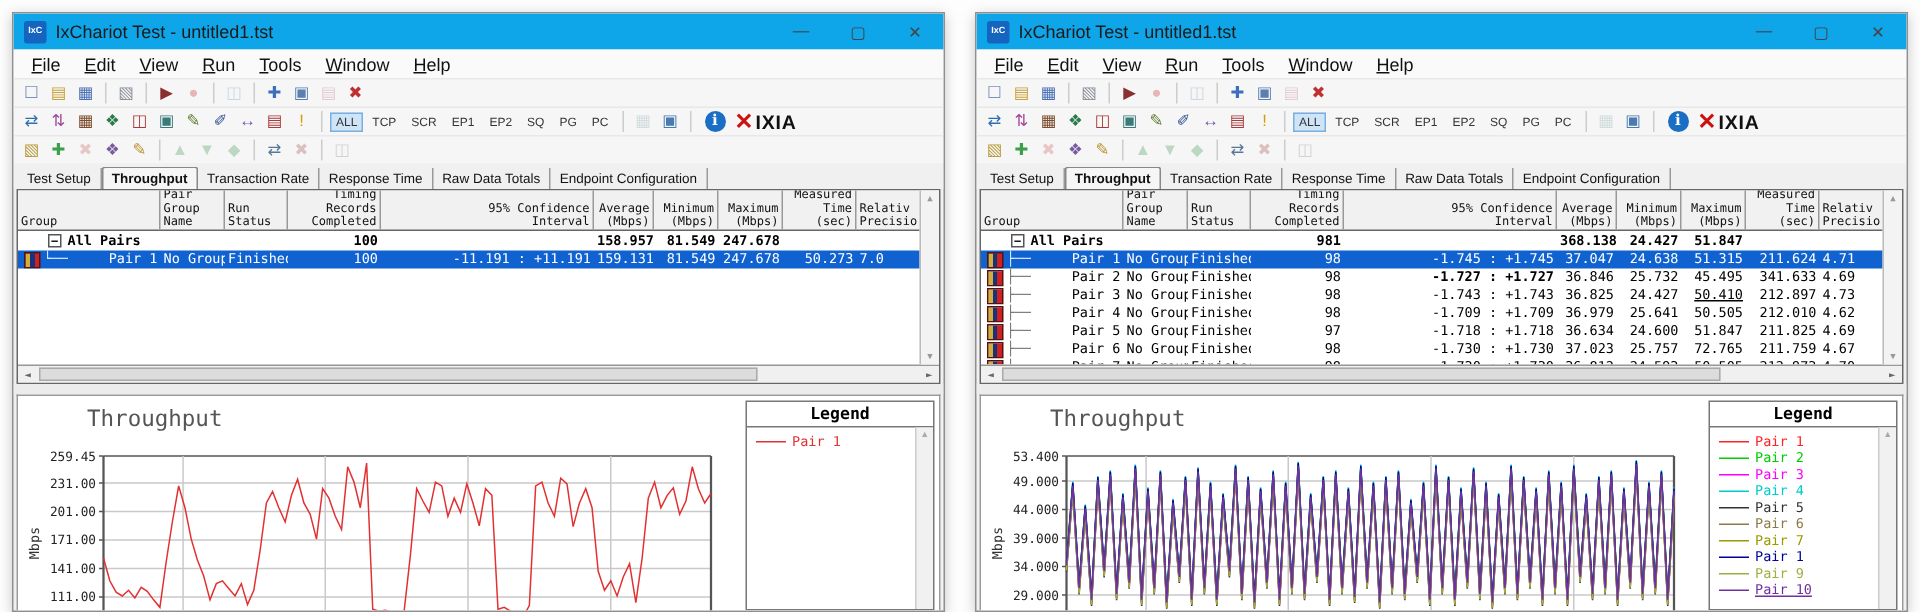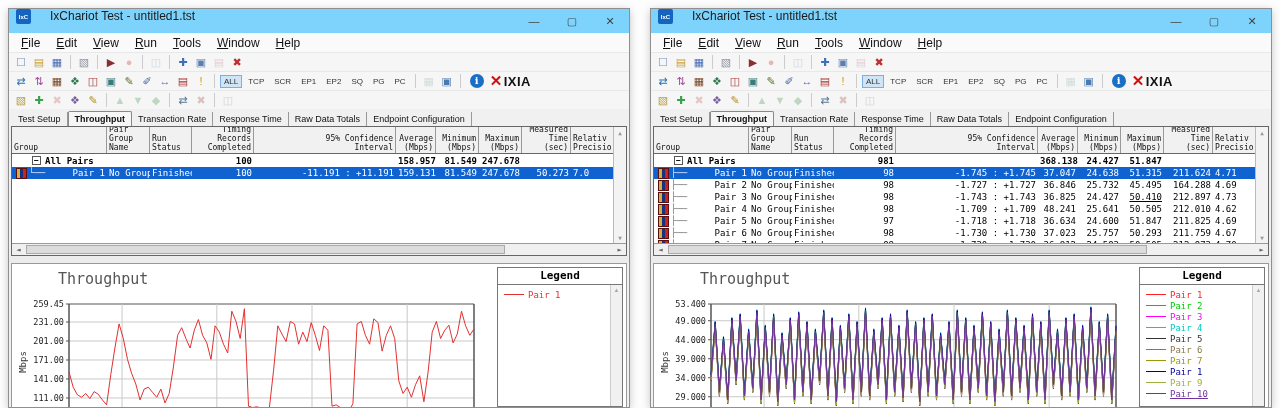--- a/index.html
+++ b/index.html
@@ -9,21 +9,21 @@
     background:#fdfdfd; font-family:"Liberation Sans", sans-serif;
   }
   .window {
     position:absolute; top:8px; width:622px; height:400px;
     background:#f0f0f0; border:1px solid #8f8f8f;
     box-shadow:0 2px 8px rgba(0,0,0,.22);
     display:flex; flex-direction:column; overflow:hidden;
   }
   #win0 { left:8px; } #win1 { left:650px; }
 
-  .titlebar { height:24px; background:#7dd3fc; display:flex; padding-left:7px; flex:none;gap:13px; }
+  .titlebar { height:24px; background:#0ea5e9; display:flex; align-items:center; padding-left:7px; flex:none; }
   .app-icon { width:15px; height:15px; background:#1565c0; color:#fff; font-size:6px; font-weight:bold;
     display:flex; align-items:center; justify-content:center; border-radius:2px; flex:none; }
   .title { font-size:12px; color:#1a1a1a; margin-left:6px; flex:1; white-space:nowrap; }
   .winbtns { display:flex; height:100%; }
   .winbtn { width:38px; display:flex; align-items:center; justify-content:center; font-size:11px; color:#444; }
 
   .menubar { height:19px; background:#fafafa; display:flex; align-items:center; padding-left:4px; flex:none; }
   .menu-item { display:inline-block; font-size:12px; color:#111; padding:0 8px; }
   .menu-item::first-letter { text-decoration:underline; }
 
@@ -431,25 +431,25 @@
         </div>
         <div class="trow">
           <div class="groupcell" style="width: 95px;">
             <span class="pair-icon"></span>
             <span class="treeglyph">├──</span>
             <span class="pairlabel">Pair 2</span>
           </div>
           <div class="tcell" style="width: 43px;">No Group</div>
           <div class="tcell" style="width: 42px;">Finished</div>
           <div class="tcell r" style="width: 62px;">98</div>
-          <div class="tcell r" style="width: 142px;">-1.727 : +1.727</div>
+          <div class="tcell r" style="width: 142px; font-weight: bold;">-1.727 : +1.727</div>
           <div class="tcell r" style="width: 40px;">36.846</div>
           <div class="tcell r" style="width: 43px;">25.732</div>
           <div class="tcell r" style="width: 43px;">45.495</div>
-          <div class="tcell r" style="width: 49px;">164.288</div>
+          <div class="tcell r" style="width: 49px;">341.633</div>
           <div class="tcell" style="flex: 1 1 0%;">4.69</div>
         </div>
         <div class="trow">
           <div class="groupcell" style="width: 95px;">
             <span class="pair-icon"></span>
             <span class="treeglyph">├──</span>
             <span class="pairlabel">Pair 3</span>
           </div>
           <div class="tcell" style="width: 43px;">No Group</div>
           <div class="tcell" style="width: 42px;">Finished</div>
@@ -464,21 +464,21 @@
         <div class="trow">
           <div class="groupcell" style="width: 95px;">
             <span class="pair-icon"></span>
             <span class="treeglyph">├──</span>
             <span class="pairlabel">Pair 4</span>
           </div>
           <div class="tcell" style="width: 43px;">No Group</div>
           <div class="tcell" style="width: 42px;">Finished</div>
           <div class="tcell r" style="width: 62px;">98</div>
           <div class="tcell r" style="width: 142px;">-1.709 : +1.709</div>
-          <div class="tcell r" style="width: 40px;">48.241</div>
+          <div class="tcell r" style="width: 40px;">36.979</div>
           <div class="tcell r" style="width: 43px;">25.641</div>
           <div class="tcell r" style="width: 43px;">50.505</div>
           <div class="tcell r" style="width: 49px;">212.010</div>
           <div class="tcell" style="flex: 1 1 0%;">4.62</div>
         </div>
         <div class="trow">
           <div class="groupcell" style="width: 95px;">
             <span class="pair-icon"></span>
             <span class="treeglyph">├──</span>
             <span class="pairlabel">Pair 5</span>
@@ -498,21 +498,21 @@
             <span class="pair-icon"></span>
             <span class="treeglyph">├──</span>
             <span class="pairlabel">Pair 6</span>
           </div>
           <div class="tcell" style="width: 43px;">No Group</div>
           <div class="tcell" style="width: 42px;">Finished</div>
           <div class="tcell r" style="width: 62px;">98</div>
           <div class="tcell r" style="width: 142px;">-1.730 : +1.730</div>
           <div class="tcell r" style="width: 40px;">37.023</div>
           <div class="tcell r" style="width: 43px;">25.757</div>
-          <div class="tcell r" style="width: 43px;">50.293</div>
+          <div class="tcell r" style="width: 43px;">72.765</div>
           <div class="tcell r" style="width: 49px;">211.759</div>
           <div class="tcell" style="flex: 1 1 0%;">4.67</div>
         </div>
         <div class="trow">
           <div class="groupcell" style="width: 95px;">
             <span class="pair-icon"></span>
             <span class="treeglyph">├──</span>
             <span class="pairlabel">Pair 7</span>
           </div>
           <div class="tcell" style="width: 43px;">No Group</div>

